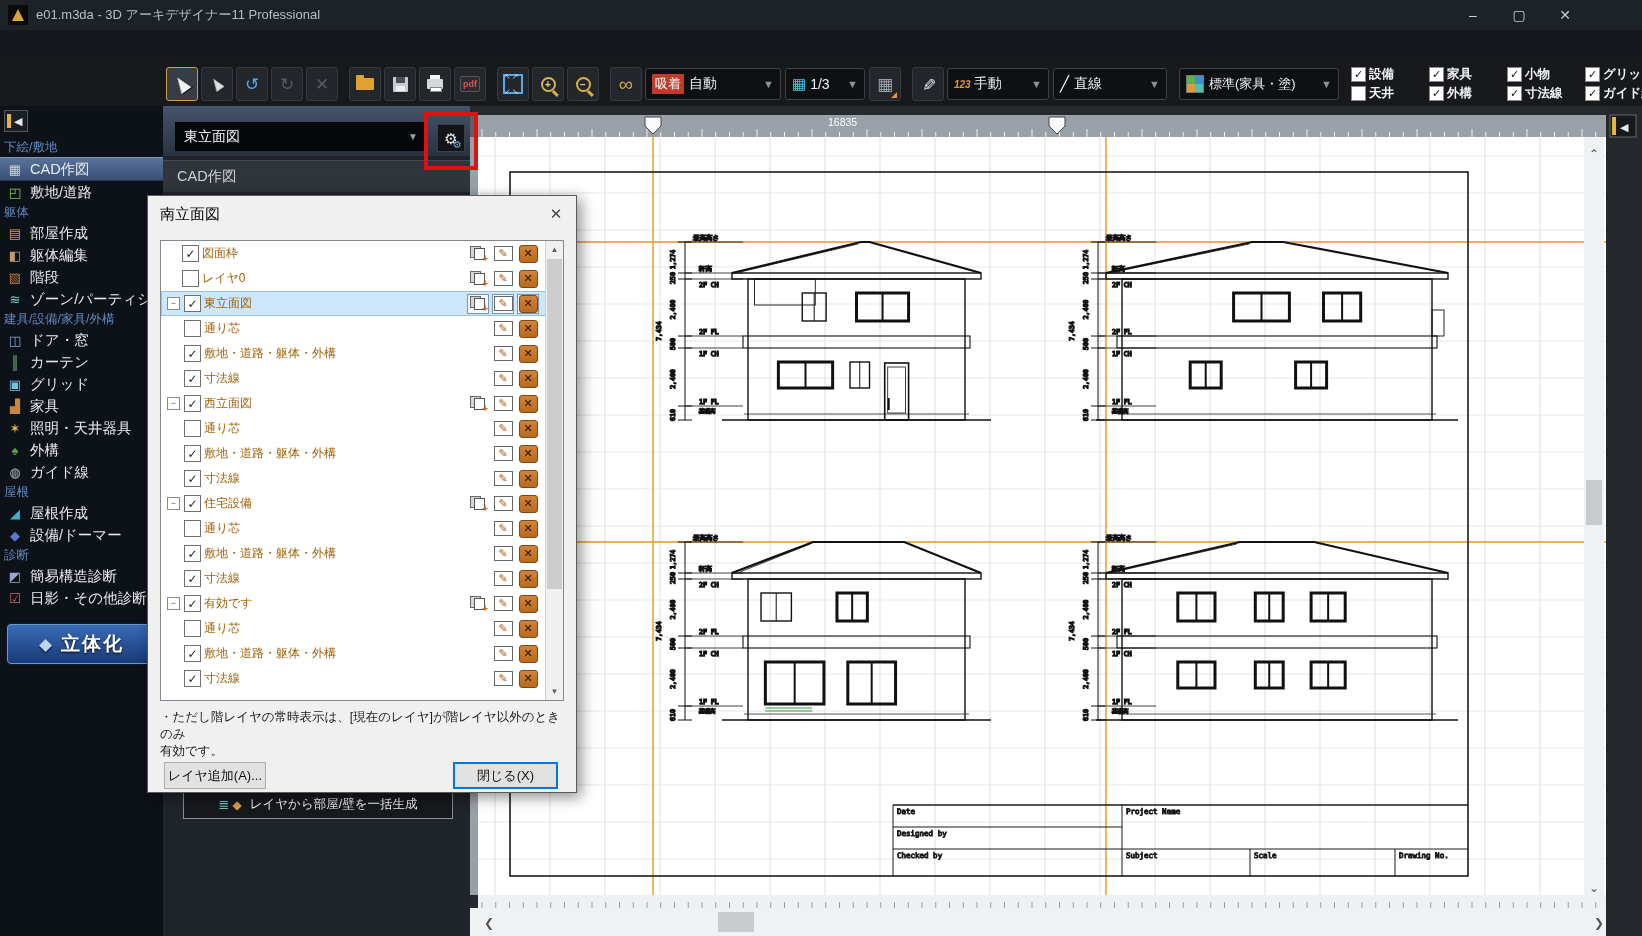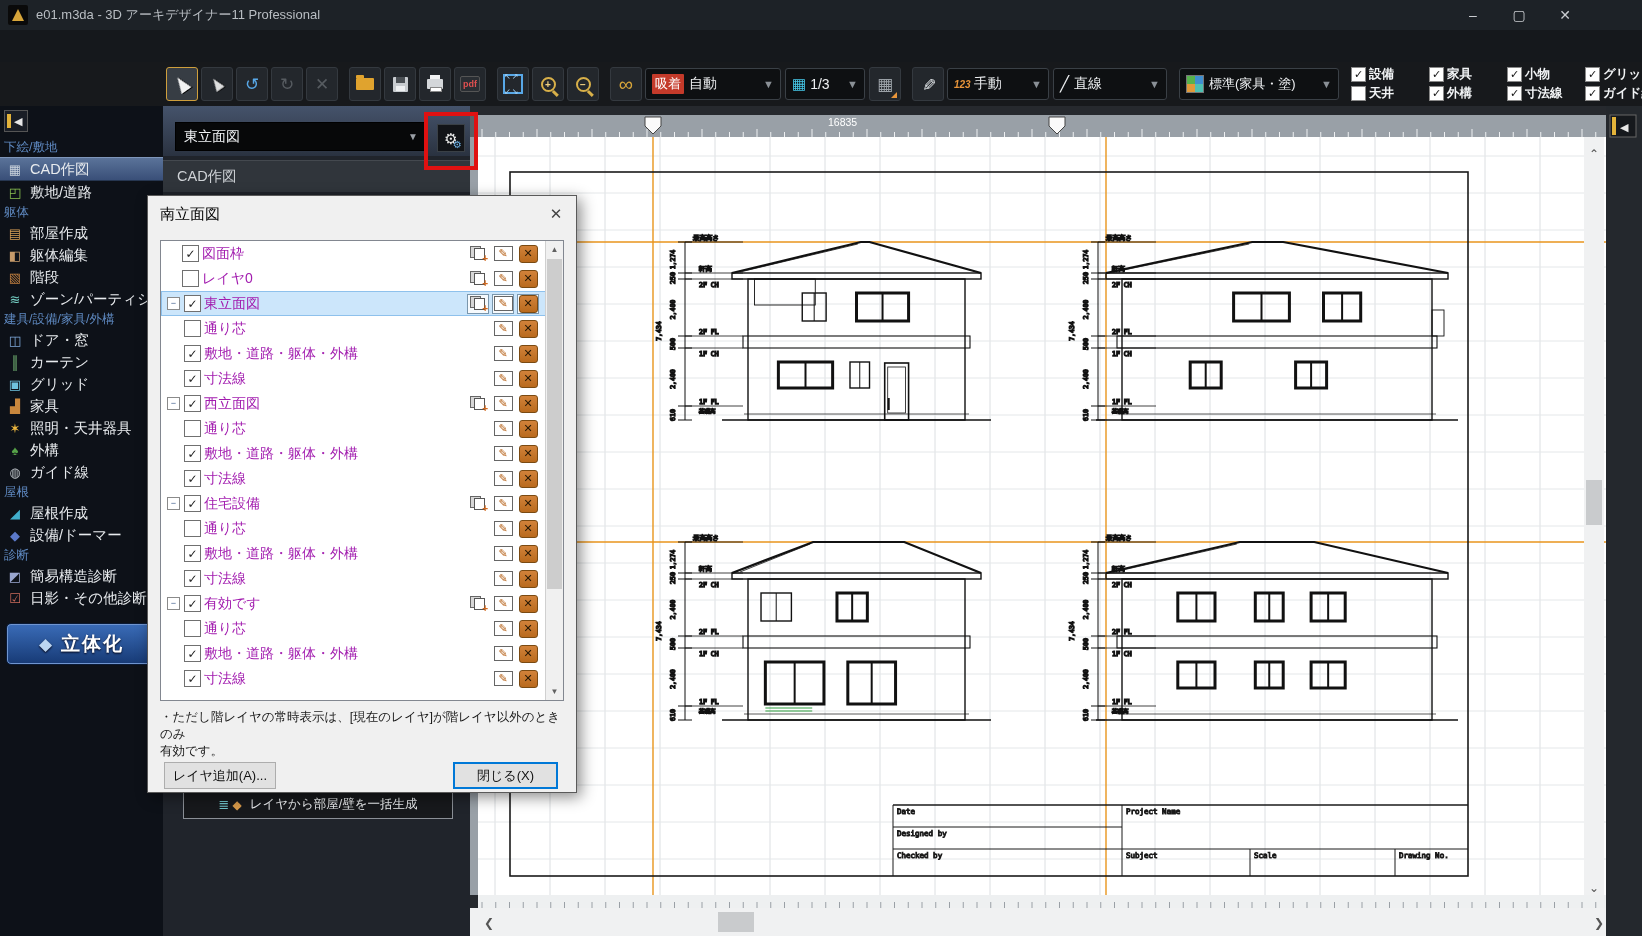--- a/index.html
+++ b/index.html
@@ -125,42 +125,42 @@
   .dlist{position:absolute;left:12px;top:44px;width:404px;height:461px;background:#fff;
          border:1px solid #828790;box-sizing:border-box;}
   .lrow{height:25px;display:flex;align-items:center;position:relative;padding-left:6px;}
   .lrow.sel{background:#cce6fb;box-shadow:0 0 0 1px #8ec1ec inset;}
   .exp{width:11px;height:11px;background:#fff;border:1px solid #8a8a8a;font-size:9px;color:#3a5a8a;
        display:flex;align-items:center;justify-content:center;margin-right:4px;flex:0 0 auto;line-height:1;}
   .exp-sp{width:15px;flex:0 0 auto;}
   .ind{width:17px;flex:0 0 auto;}
   .cb{width:15px;height:15px;background:#fff;border:1px solid #707070;display:flex;align-items:center;
       justify-content:center;font-size:12px;color:#222;margin-right:3px;flex:0 0 auto;font-weight:bold;}
-  .llabel{font-size:14px;color:#a21caf;white-space:nowrap;}
+  .llabel{font-size:12px;color:#a16207;white-space:nowrap;}
   .licons{position:absolute;right:24px;display:flex;align-items:center;}
   .icbtn{width:22px;height:20px;display:flex;align-items:center;justify-content:center;margin-left:3px;}
   .lrow.sel .icbtn{background:#f6fafd;border:1px solid #7a96ac;box-sizing:border-box;}
   .ic-copy{position:relative;width:18px;height:15px;}
   .ic-copy::before{content:"";position:absolute;left:1px;top:0;width:9px;height:10px;background:#d6d6d6;border:1px solid #666;}
   .ic-copy::after{content:"";position:absolute;left:5px;top:2px;width:9px;height:10px;background:#fff;border:1px solid #555;}
   .ic-copy .pl{position:absolute;right:-1px;bottom:-3px;color:#d2691e;font-weight:bold;font-size:10px;z-index:2;line-height:1;}
   .ic-edit{width:17px;height:13px;background:#fff;border:1px solid #666;display:flex;align-items:center;
            justify-content:center;font-size:11px;color:#b55f14;line-height:1;}
   .ic-del{width:17px;height:16px;background:linear-gradient(#d2823a,#b96a1d);border:1px solid #7a4a12;
           border-radius:3px;color:#241604;font-weight:bold;font-size:11px;display:flex;align-items:center;
           justify-content:center;line-height:1;}
   .dscroll{position:absolute;right:0;top:0;width:17px;height:100%;background:#f0f0f0;
            border-left:1px solid #d0d0d0;}
   .dscroll .arr{position:absolute;left:0;width:17px;height:17px;display:flex;align-items:center;
                 justify-content:center;font-size:8px;color:#606060;background:#f0f0f0;}
   .dscroll .thumb{position:absolute;left:1px;top:18px;width:15px;height:330px;background:#cdcdcd;}
   .dnote{position:absolute;left:12px;top:513px;width:410px;color:#1a1a1a;font-size:12.5px;line-height:17px;}
   .dbtn{position:absolute;height:27px;background:#e1e1e1;border:1px solid #adadad;font-size:13px;
         color:#111;display:flex;align-items:center;justify-content:center;box-sizing:border-box;}
-  .dbtn.add{left:16px;top:566px;width:112px;}
+  .dbtn.add{left:16px;top:566px;width:102px;}
   .dbtn.close{left:305px;top:566px;width:105px;border:2px solid #0078d7;}
 </style>
 </head>
 <body>
 
 <div class="app">
 
   <div class="titlebar">
     <div class="appicon">
         <span class="tri"></span>

